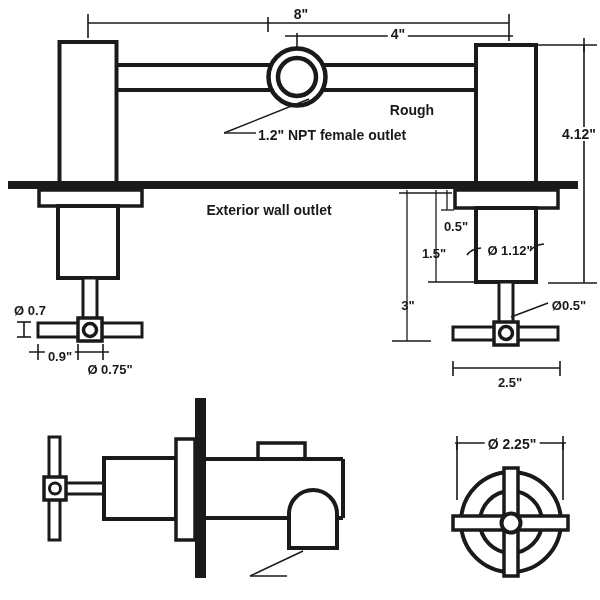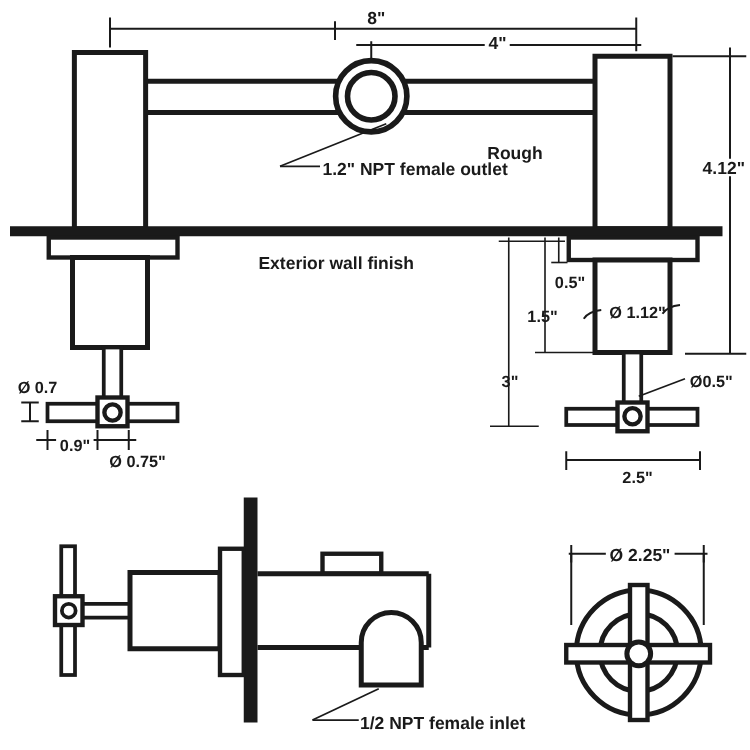--- a/index.html
+++ b/index.html
@@ -148,31 +148,30 @@
       <circle cx="511" cy="522" r="31" stroke-width="4" fill="#fff"></circle>
       <rect x="453" y="516" width="115" height="14" stroke-width="3.5" fill="#fff"></rect>
       <rect x="504" y="468" width="14" height="108" stroke-width="3.5" fill="#fff"></rect>
       <circle cx="511" cy="523" r="9.5" stroke-width="4" fill="#fff"></circle>
     </g>
   </svg>
 
   <div class="lbl big" style="left:301px;top:14px;">8"</div>
   <div class="lbl big bg" style="left:398px;top:34px;">4"</div>
   <div class="lbl big bg" style="left:579px;top:134px;">4.12"</div>
-  <div class="lbl big" style="left:412px;top:122px;">Rough</div>
+  <div class="lbl big" style="left:412px;top:110px;">Rough</div>
   <div class="lbl big lbl-left" style="left:258px;top:135px;">1.2" NPT female outlet</div>
-  <div class="lbl big" style="left:269px;top:210px;">Exterior wall finish</div>
+  <div class="lbl big" style="left:269px;top:210px;">Exterior wall outlet</div>
 
   <div class="lbl" style="left:456px;top:226px;">0.5"</div>
   <div class="lbl" style="left:434px;top:253px;">1.5"</div>
   <div class="lbl" style="left:408px;top:305px;">3"</div>
   <div class="lbl" style="left:510px;top:250px;">Ø 1.12"</div>
   <div class="lbl" style="left:569px;top:305px;">Ø0.5"</div>
   <div class="lbl" style="left:510px;top:382px;">2.5"</div>
 
   <div class="lbl" style="left:30px;top:310px;">Ø 0.7</div>
   <div class="lbl bg" style="left:60px;top:356px;">0.9"</div>
   <div class="lbl" style="left:110px;top:369px;">Ø 0.75"</div>
 
-  <div class="lbl big lbl-left" style="left:288px;top:578px;">1/2 NPT female inlet</div>
   <div class="lbl big bg" style="left:512px;top:444px;">Ø 2.25"</div>
 
 </div>
 
 </body></html>

